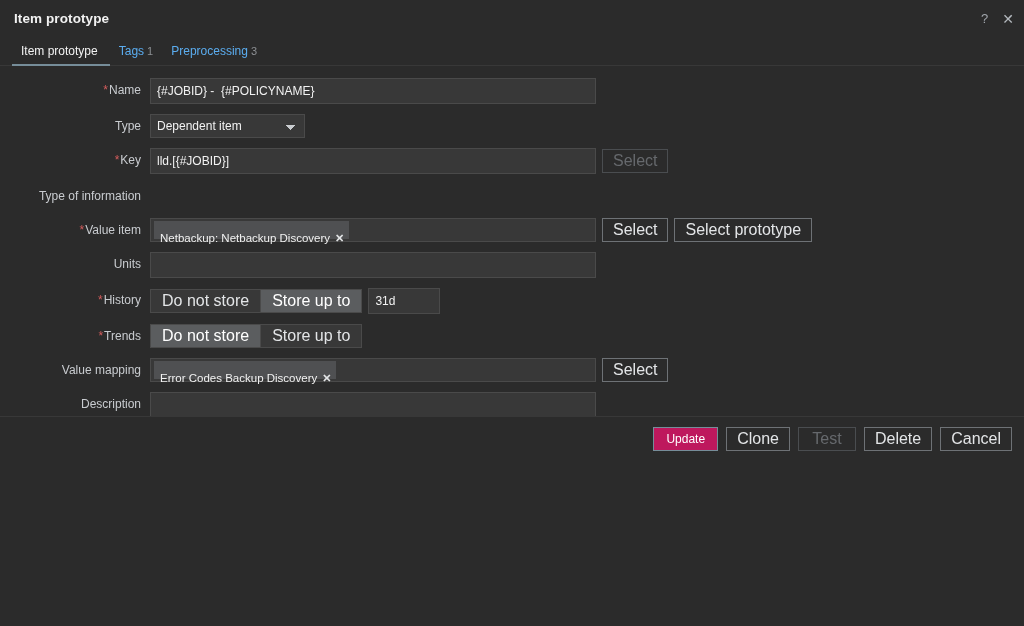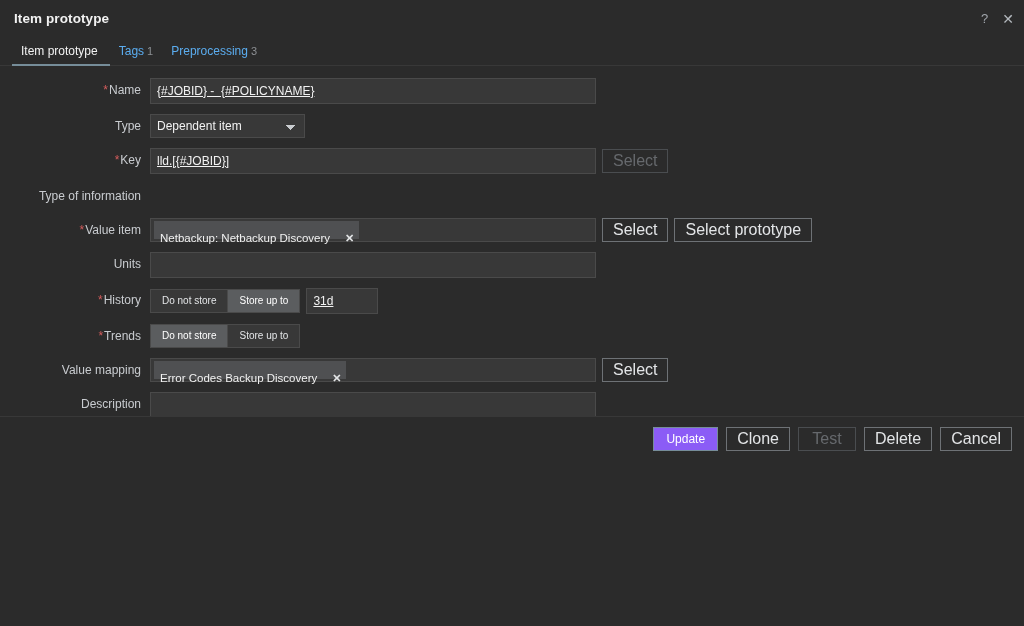--- a/index.html
+++ b/index.html
@@ -71,21 +71,20 @@
   
   .txt {
     background: #383838;
     border: 1px solid #4a4a4a;
     color: #f2f2f2;
     height: 24px;
     padding: 12px 6px;
     font-size: 12px;
     font-family: "Liberation Sans", sans-serif;
     outline: none;
-    text-decoration: underline;
   }
   .w-name { width: 446px; }
   .w-key  { width: 446px; }
   .w-units{ width: 446px; }
   .w-hist { width: 72px; }
 
   select.sel {
     background: #383838;
     border: 1px solid #4a4a4a;
     color: #f2f2f2;
@@ -116,21 +115,21 @@
     padding: 0 3px;
     cursor: text;
   }
   .chip {
     background: #4f5052;
     color: #f2f2f2;
     font-size: 11.5px;
     height: 18px;
     display: inline-flex; align-items: center;
     padding: 16px 5px 0 6px;
-    gap: 15px;
+    gap: 5px;
     white-space: nowrap;
   }
   .chip-x { color: #e3e5e7; font-size: 11px; cursor: pointer; font-weight: bold; }
 
   
   .btn {
     background: transparent;
     border: 1px solid #6e7276;
     color: #e3e5e7;
     height: 24px;
@@ -141,21 +140,21 @@
     cursor: pointer;
     line-height: 22px;
   }
   .btn.disabled { color: #66696d; border-color: #4a4d50; cursor: default; }
 
   
   .toggle { display: inline-flex; border: 1px solid #4a4a4a; height: 24px; }
   .toggle .opt {
     background: #383838;
     color: #e3e5e7;
-    font-size: 10px;
+    font-size: 16px;
     padding: 0 11px;
     height: 22px; line-height: 22px;
     cursor: pointer;
     border-right: 1px solid #4a4a4a;
     white-space: nowrap;
     text-align: center;
   }
   .toggle .opt:last-child { border-right: none; }
   .toggle .opt.on { background: #5b5d5f; color: #ffffff; }
 
@@ -189,21 +188,21 @@
   
   .dlg-footer {
     flex: 0 0 44px; height: 44px;
     border-top: 1px solid #383838;
     display: flex; align-items: center; justify-content: flex-end;
     padding: 0 12px;
     gap: 8px;
     background: #2b2b2b;
   }
   .btn-primary {
-    background: #8b5cf6;
+    background: #be185d;
     border: 1px solid #768d99;
     color: #ffffff;
     height: 24px; min-width: 62px;
     font-size: 12px; padding: 0 12px;
     font-family: "Liberation Sans", sans-serif;
     cursor: pointer;
   }
 </style>
 </head>
 <body>

